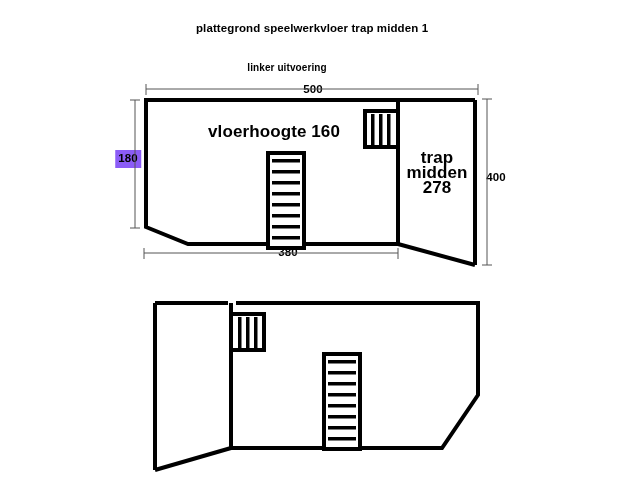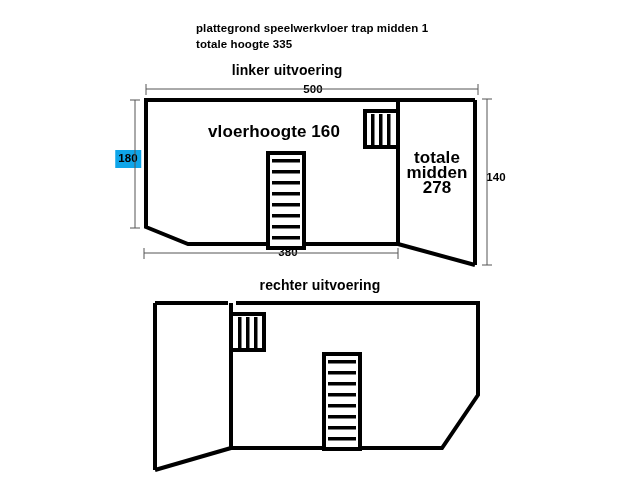--- a/index.html
+++ b/index.html
@@ -23,52 +23,50 @@
     height: 502px;
   }
   .txt {
     position: absolute;
     font-weight: bold;
     color: #000;
     white-space: pre;
     line-height: 1.18;
   }
   .title-line { font-size: 11.5px; letter-spacing: .1px; }
-  .caption    { font-size: 14px; letter-spacing: .1px; }
+  .caption    { font-size: 10px; letter-spacing: .1px; }
   .dimlabel   { font-size: 11.5px; letter-spacing: .1px; }
   .roomlabel  { font-size: 17px; letter-spacing: .1px; }
   .center     { text-align: center; transform: translateX(-50%); }
   svg { display: block; position: absolute; left: 0; top: 0; }
 </style>
 </head>
 <body>
 
 <div id="sheet">
 
   <div class="txt title-line" style="left:196px; top:22px;">plattegrond speelwerkvloer trap midden 1</div>
 
-  <div class="txt title-line" style="left:196px; top:38px;">totale hoogte 335</div>
 
   <div class="txt caption center" style="left:287px; top:62px;">linker uitvoering</div>
 
-  <div class="txt caption center" style="left:320px; top:277px;">rechter uitvoering</div>
 
   <div class="txt roomlabel center" style="left:274px; top:122px;">vloerhoogte 160</div>
 
-  <div class="txt roomlabel center" style="left:437px; top:148px;">totale</div>
+  <div class="txt roomlabel center" style="left:437px; top:148px;">trap</div>
   <div class="txt roomlabel center" style="left:437px; top:163px;">midden</div>
   <div class="txt roomlabel center" style="left:437px; top:178px;">278</div>
 
   <div class="txt dimlabel center" style="left:313px; top:83px; background:#fff; padding:0 4px;">500</div>
 
   <div class="txt dimlabel center" style="left:288px; top:246px; background:#fff; padding:0 4px;text-align:right;">380</div>
 
-  <div class="txt dimlabel center" style="left:128px; top:150px; background:#0ea5e9; padding:2px 3px;">180</div>
+  <div class="txt dimlabel center" style="left:128px; top:150px; background:#8b5cf6; padding:2px 3px;">180</div>
 
-  <div class="txt dimlabel center" style="left:496px; top:169px; background:#fff; padding:2px 3px;">140</div>
+  <div class="txt dimlabel center" style="left:496px; top:169px; background:#fff; padding:2px 3px;">400</div>
 
   <svg width="620" height="502" viewBox="0 0 620 502">
 
     <g>
 
       <g stroke="#555" stroke-width="1">
         <line x1="146" y1="89" x2="478" y2="89"></line>
         <line x1="146" y1="84" x2="146" y2="95"></line>
         <line x1="478" y1="84" x2="478" y2="95"></line>
       </g>

